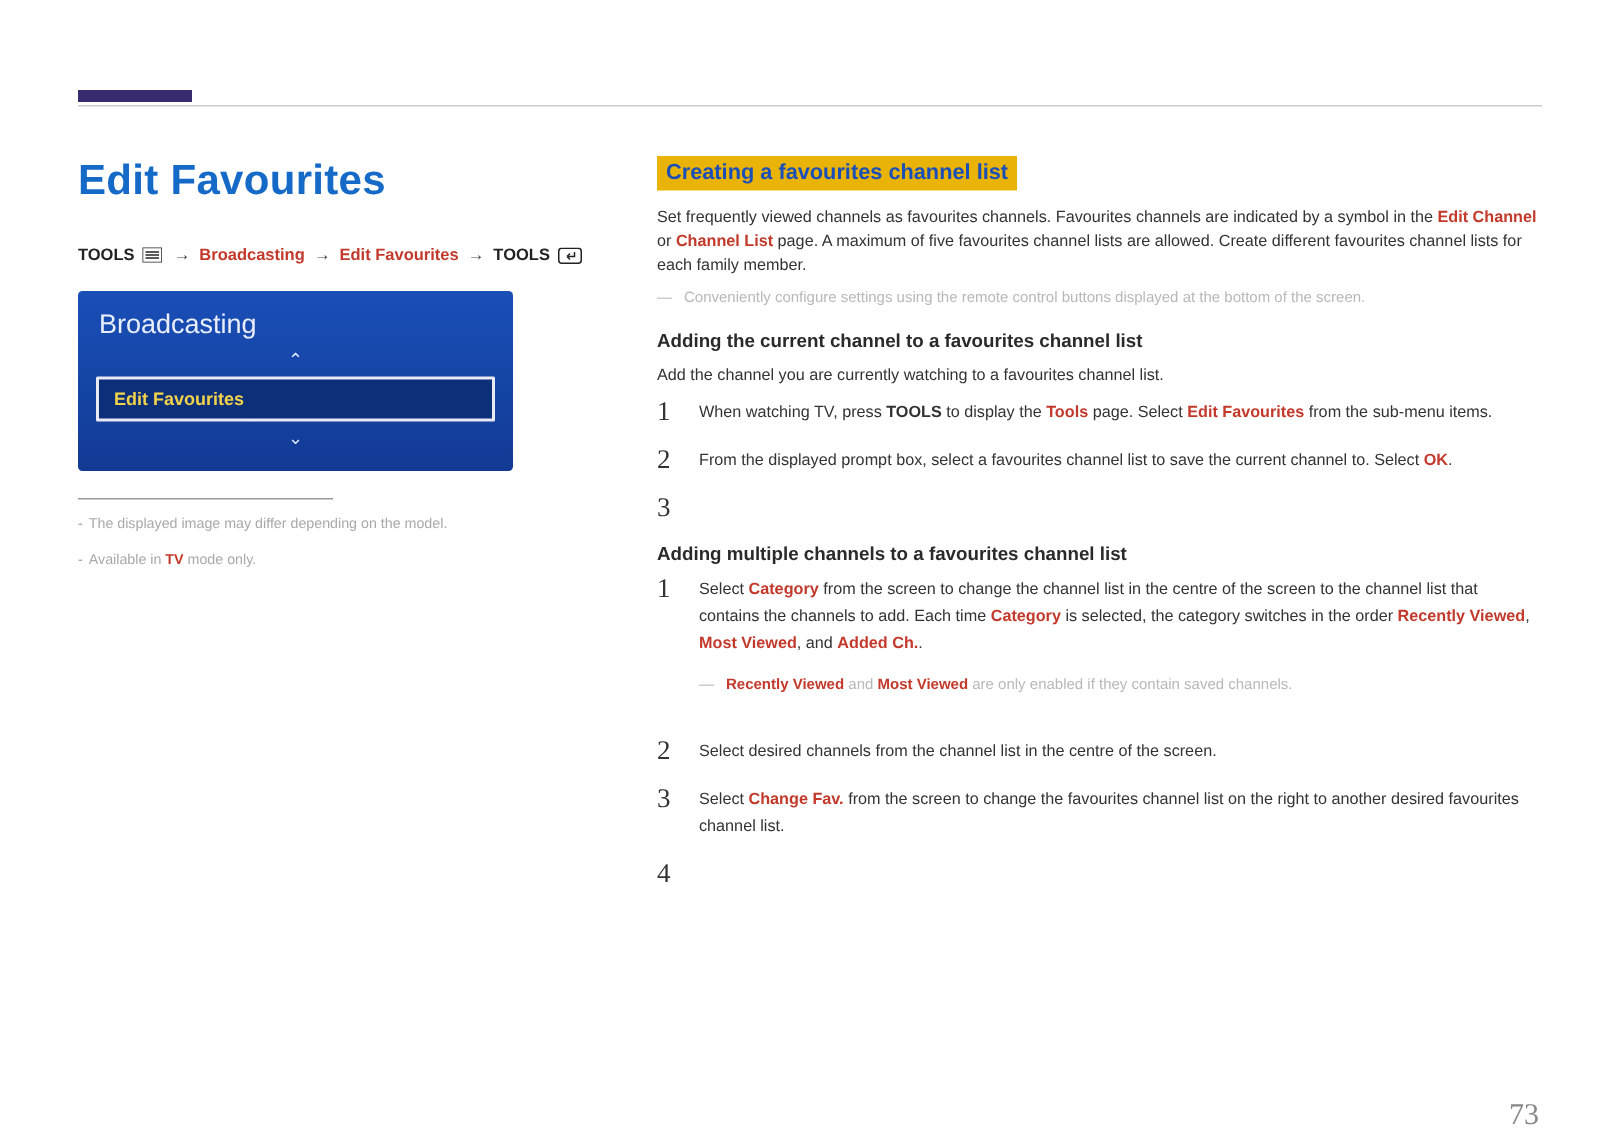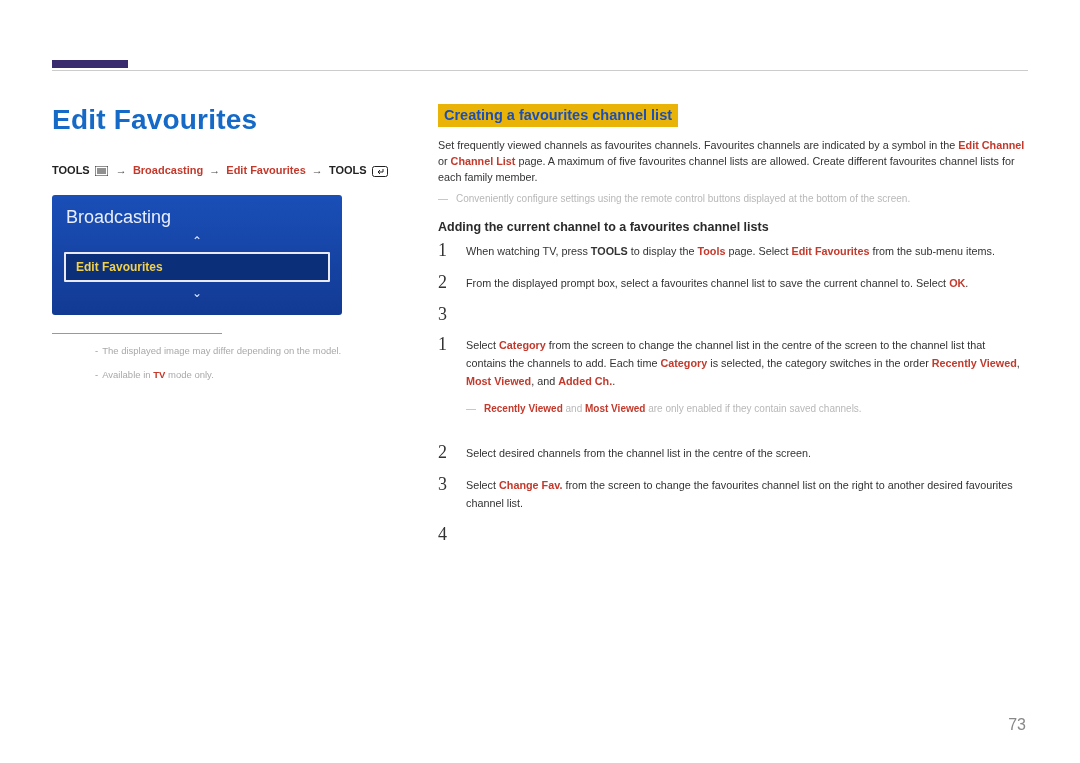--- a/index.html
+++ b/index.html
@@ -14,36 +14,36 @@
   .breadcrumb { font-size: 11px; font-weight: 700; margin-bottom: 18px; }
   .breadcrumb .nav { color: #c3392b; font-weight: 700; }
   .breadcrumb .arrow { color: #444; font-weight: 700; padding: 0 3px; }
   .breadcrumb .iconbox { display:inline-block; vertical-align:middle; margin:0 2px; }
   .breadcrumb .menu-icon svg, .breadcrumb .enter-icon svg { display:block; }
   .osd { width: 290px; height: 120px; background: linear-gradient(#1a4fb8, #123a93); border-radius: 3px; padding: 10px 0; position: relative; color: #fff; }
   .osd-title { font-size: 18px; font-weight: 400; color: #e9eefb; padding: 2px 14px 6px 14px; }
   .osd-arrow { text-align: center; color: #dfe8ff; font-size: 12px; line-height: 14px; }
   .osd-item { margin: 4px 12px; border: 2px solid #e9eaf5; background: #0c2f7a; padding: 6px 10px; color: #f2d24b; font-size: 12px; font-weight: 600; border-radius: 1px; }
   .divider { margin-top: 18px; width: 170px; border-top: 1px solid #999; }
-  .footnote { font-size: 9.5px; color: #a9a9a9; margin-top: 10px; line-height: 14px; margin-left: 43px; }
+  .footnote { font-size: 9.5px; color: #a9a9a9; margin-top: 10px; line-height: 14px; }
   .footnote .dash { color:#9a9a9a; margin-right:4px; }
   .footnote strong { color: #c3392b; font-weight: 700; }
   .sec-title { display:inline-block; background: #eab308; color: #1a4fb8; font-weight: 700; font-size: 14.5px; padding: 3px 6px 4px 6px; margin-bottom: 10px; }
   .para { font-size: 10.8px; line-height: 16px; color: #333; margin-bottom: 8px; }
   .note-line { font-size: 10px; color: #b8b8b8; margin: 4px 0 12px 0; padding-left:18px; position:relative;}
   .note-line::before{ content:"―"; position:absolute; left:0; color:#b8b8b8; }
   .note-line .bold { color:#c3392b; font-weight:700; }
   .sub-h { font-size: 12.5px; font-weight: 700; color: #2a2a2a; margin: 16px 0 8px 0; }
   .steps { }
   .step { display:flex; gap:14px; margin-bottom: 14px; }
   .step .num { font-family: Georgia, 'Times New Roman', serif; font-size: 18px; color:#333; width:14px; flex:0 0 14px; line-height:16px; }
   .step .txt { font-size: 10.8px; line-height: 18px; color:#333; }
   .txt strong { color:#c3392b; font-weight:700; }
   .txt b { font-weight:700; color:#333; }
-  .pagenum { position: absolute; right: 54px; bottom: 29px; font-size: 16px; color: #888; font-family: Liberation Sans, sans-serif; }
+  .pagenum { position: absolute; right: 54px; bottom: 8px; font-size: 20px; color: #888; font-family: Liberation Serif, serif; }
 </style>
 </head>
 <body>
 
 <div class="page">
   <div class="top-tab"></div>
   <div class="top-rule"></div>
 
   <div class="cols">
 
@@ -87,36 +87,38 @@
     </div>
 
     <div class="right">
       <div class="sec-title">Creating a favourites channel list</div>
 
       <p class="para">
         <span>Set frequently viewed channels as favourites channels. Favourites channels are indicated by a symbol in the </span><strong style="color:#c3392b">Edit Channel</strong><span> or </span><strong style="color:#c3392b">Channel List</strong><span> page. A maximum of five favourites channel lists are allowed. Create different favourites channel lists for each family member.</span>
       </p>
       <div class="note-line" style="font-size:10px">Conveniently configure settings using the remote control buttons displayed at the bottom of the screen.</div>
 
-      <div class="sub-h">Adding the current channel to a favourites channel lists</div>
+      <div class="sub-h">Adding the current channel to a favourites channel list</div>
+      <p class="para">Add the channel you are currently watching to a favourites channel list.</p>
 
       <div class="steps">
         <div class="step">
           <div class="num">1</div>
           <div class="txt"><span>When watching TV, press </span><b>TOOLS</b><span> to display the </span><strong>Tools</strong><span> page. Select </span><strong>Edit Favourites</strong><span> from the sub-menu items.</span></div>
         </div>
         <div class="step">
           <div class="num">2</div>
           <div class="txt"><span>From the displayed prompt box, select a favourites channel list to save the current channel to. Select </span><strong>OK</strong><span>.</span></div>
         </div>
         <div class="step">
           <div class="num">3</div>
         </div>
       </div>
 
+      <div class="sub-h">Adding multiple channels to a favourites channel list</div>
 
       <div class="steps">
         <div class="step">
           <div class="num">1</div>
           <div class="txt">
             <span>Select </span><strong>Category</strong><span> from the screen to change the channel list in the centre of the screen to the channel list that contains the channels to add. Each time </span><strong>Category</strong><span> is selected, the category switches in the order </span><strong>Recently Viewed</strong><span>, </span><strong>Most Viewed</strong><span>, and </span><strong>Added Ch.</strong><span>.</span>
             <div class="note-line" style="margin-top:10px"><span class="bold">Recently Viewed</span><span class="g"> and </span><span class="bold">Most Viewed</span><span class="g"> are only enabled if they contain saved channels.</span></div>
           </div>
         </div>
         <div class="step">

